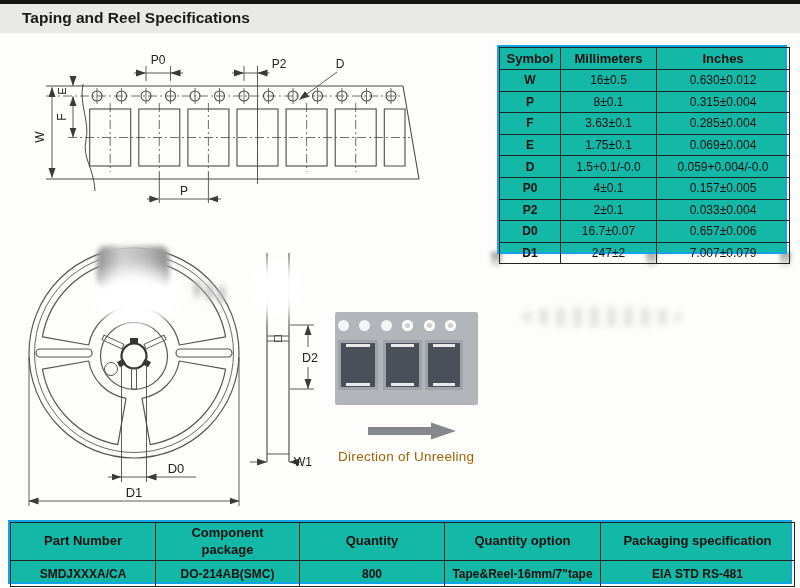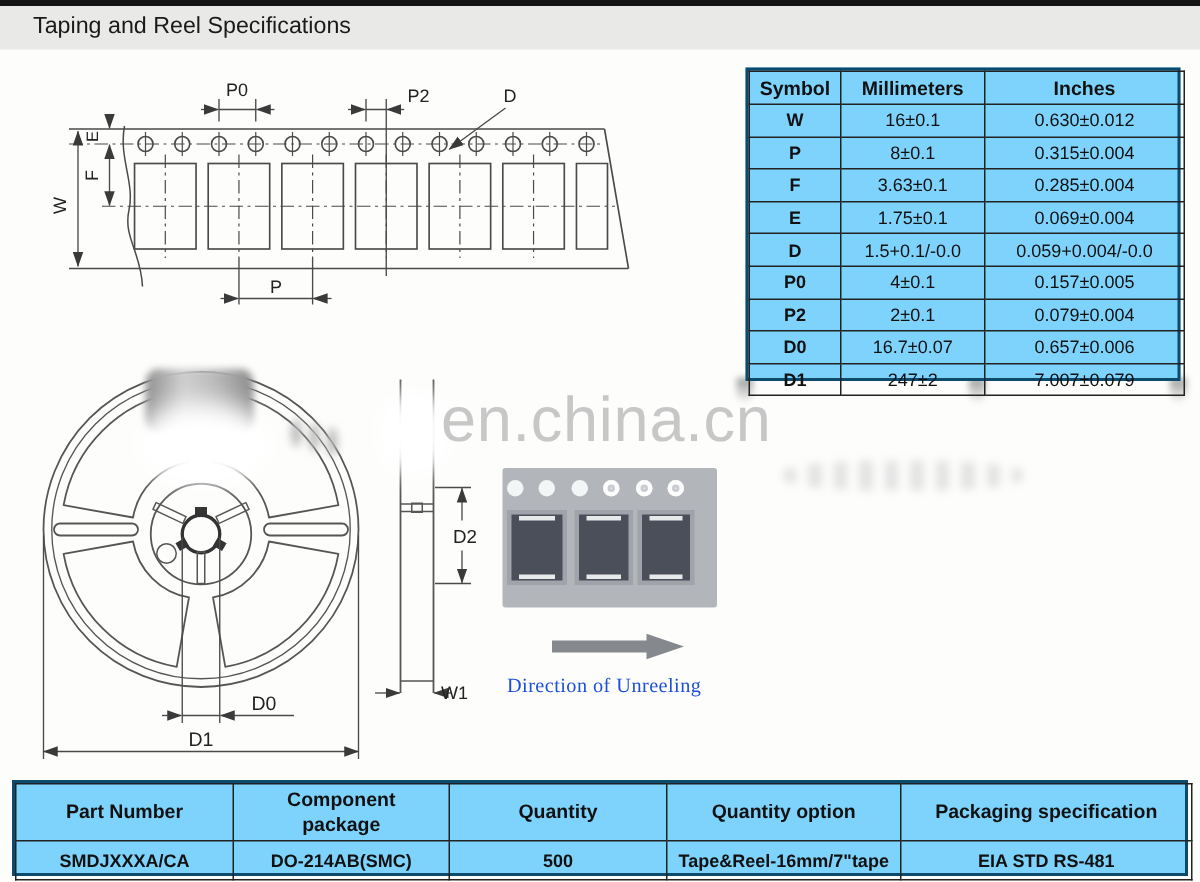--- a/index.html
+++ b/index.html
@@ -1,21 +1,21 @@
 <!DOCTYPE html>
 <html><head>
 <meta charset="utf-8">
 <style>
   html,body{margin:0;padding:0;background:#ffffff;}
   .page{position:relative;width:800px;height:588px;background:#fdfdfc;overflow:hidden;
         font-family:"Liberation Sans", sans-serif;}
   
   .top-black{position:absolute;left:0;top:0;width:800px;height:4px;background:#141414;z-index:4;}
   .title-band{position:absolute;left:0;top:4px;width:800px;height:29px;background:#e9e9e7;z-index:4;}
-  .title-band .title{position:absolute;left:22px;top:5px;font-size:15.5px;font-weight:normal;color:#1a1a1a;}
+  .title-band .title{position:absolute;left:22px;top:5px;font-size:15.5px;font-weight:bold;color:#1a1a1a;}
   
   svg.cad{position:absolute;left:0;top:0;z-index:1;}
   
   .fog{position:absolute;z-index:2;pointer-events:none;}
   .f-cyl{left:97px;top:246px;width:72px;height:42px;border-radius:8px/10px;filter:blur(2.5px);
          background:linear-gradient(90deg,#909090,#cfcfcf 35%,#b9b9b9 65%,#8c8c8c);}
   .f-reel{left:90px;top:268px;width:92px;height:56px;background:#fff;border-radius:50%;filter:blur(8px);}
   .f-side{left:250px;top:260px;width:52px;height:58px;background:#fff;border-radius:50%;filter:blur(7px);}
   .f-sm{width:7px;height:19px;background:#bcbcbc;border-radius:50%;filter:blur(3px);}
   .f-sm1{left:194px;top:279px;} .f-sm2{left:206px;top:282px;} .f-sm3{left:218px;top:285px;}
@@ -29,23 +29,23 @@
              letter-spacing:.5px;white-space:nowrap;}
   
   .photo{position:absolute;left:335px;top:312px;width:143px;height:93px;background:#b2b5ba;z-index:1;border-radius:2px;}
   .hole{position:absolute;top:8px;width:11px;height:11px;border-radius:50%;background:#f4f5f6;}
   .hole.ring{background:#f4f5f6;box-shadow:inset 0 0 0 3px #fdfdfd, inset 0 0 0 5px #c9ccd0;}
   .pocket{position:absolute;top:28px;height:50px;background:#a0a3a9;padding:3px;box-sizing:border-box;}
   .chip{position:relative;width:100%;height:100%;background:#4a4f5a;}
   .chip::before,.chip::after{content:"";position:absolute;left:15%;width:70%;height:3px;background:#e8e9ea;}
   .chip::before{top:1px;} .chip::after{bottom:1px;}
   
-  .direction{position:absolute;left:338px;top:449px;z-index:2;font-size:13.5px;color:#1d4ed8;letter-spacing:.3px;font-family:Liberation Serif, serif;}
-  
-  .tbl-wrap{position:absolute;border:2px solid #0c4a6e;background:#7dd3fc;z-index:4;box-sizing:border-box;}
+  .direction{position:absolute;left:338px;top:449px;z-index:2;font-size:13.5px;color:#a16207;letter-spacing:.3px;}
+  
+  .tbl-wrap{position:absolute;border:2px solid #0ea5e9;background:#14b8a6;z-index:4;box-sizing:border-box;}
   .spec-wrap{left:497px;top:45px;width:290px;height:209px;}
   .order-wrap{left:8px;top:520px;width:784px;height:64px;}
   table{border-collapse:collapse;width:100%;height:100%;table-layout:fixed;}
   td,th{border:1px solid #222;text-align:center;vertical-align:middle;padding:0;color:#111;overflow:hidden;}
   .spec-wrap th{font-size:13px;font-weight:bold;height:21px;}
   .spec-wrap td{font-size:12px;height:20.6px;}
   .spec-wrap td.sym{font-weight:bold;}
   .order-wrap th{font-size:13px;font-weight:bold;height:37px;line-height:1.25;}
   .order-wrap td{font-size:12px;height:25px;font-weight:bold;}
 </style>
@@ -185,21 +185,20 @@
   <div class="fog f-reel"></div>
   <div class="fog f-side"></div>
   <div class="fog f-sm f-sm1"></div>
   <div class="fog f-sm f-sm2"></div>
   <div class="fog f-sm f-sm3"></div>
   <div class="fog drip d1"></div>
   <div class="fog drip d2"></div>
   <div class="fog drip d3"></div>
   <div class="fog f-row"></div>
 
-  <div class="watermark">en.china.cn</div>
 
   <div class="photo">
     <span class="hole" style="left:2.5px"></span>
     <span class="hole" style="left:24px"></span>
     <span class="hole" style="left:45.5px"></span>
     <span class="hole ring" style="left:67px"></span>
     <span class="hole ring" style="left:88.5px"></span>
     <span class="hole ring" style="left:110px"></span>
     <div class="pocket" style="left:3px;width:40px">
         <div class="chip"></div>
@@ -224,21 +223,21 @@
       <thead>
         <tr>
           <th>Symbol</th>
           <th>Millimeters</th>
           <th>Inches</th>
         </tr>
       </thead>
       <tbody>
         <tr>
             <td class="sym">W</td>
-            <td>16±0.1</td>
+            <td>16±0.5</td>
             <td>0.630±0.012</td>
           </tr>
         <tr>
             <td class="sym">P</td>
             <td>8±0.1</td>
             <td>0.315±0.004</td>
           </tr>
         <tr>
             <td class="sym">F</td>
             <td>3.63±0.1</td>
@@ -255,21 +254,21 @@
             <td>0.059+0.004/-0.0</td>
           </tr>
         <tr>
             <td class="sym">P0</td>
             <td>4±0.1</td>
             <td>0.157±0.005</td>
           </tr>
         <tr>
             <td class="sym">P2</td>
             <td>2±0.1</td>
-            <td>0.079±0.004</td>
+            <td>0.033±0.004</td>
           </tr>
         <tr>
             <td class="sym">D0</td>
             <td>16.7±0.07</td>
             <td>0.657±0.006</td>
           </tr>
         <tr>
             <td class="sym">D1</td>
             <td>247±2</td>
             <td>7.007±0.079</td>
@@ -293,21 +292,21 @@
           <th style="padding:0 30px;">Component package</th>
           <th>Quantity</th>
           <th>Quantity option</th>
           <th>Packaging specification</th>
         </tr>
       </thead>
       <tbody>
         <tr>
           <td>SMDJXXXA/CA</td>
           <td>DO-214AB(SMC)</td>
-          <td>500</td>
+          <td>800</td>
           <td>Tape&amp;Reel-16mm/7"tape</td>
           <td>EIA STD RS-481</td>
         </tr>
       </tbody>
     </table>
   </div>
 
 </div>
 
 </body></html>

